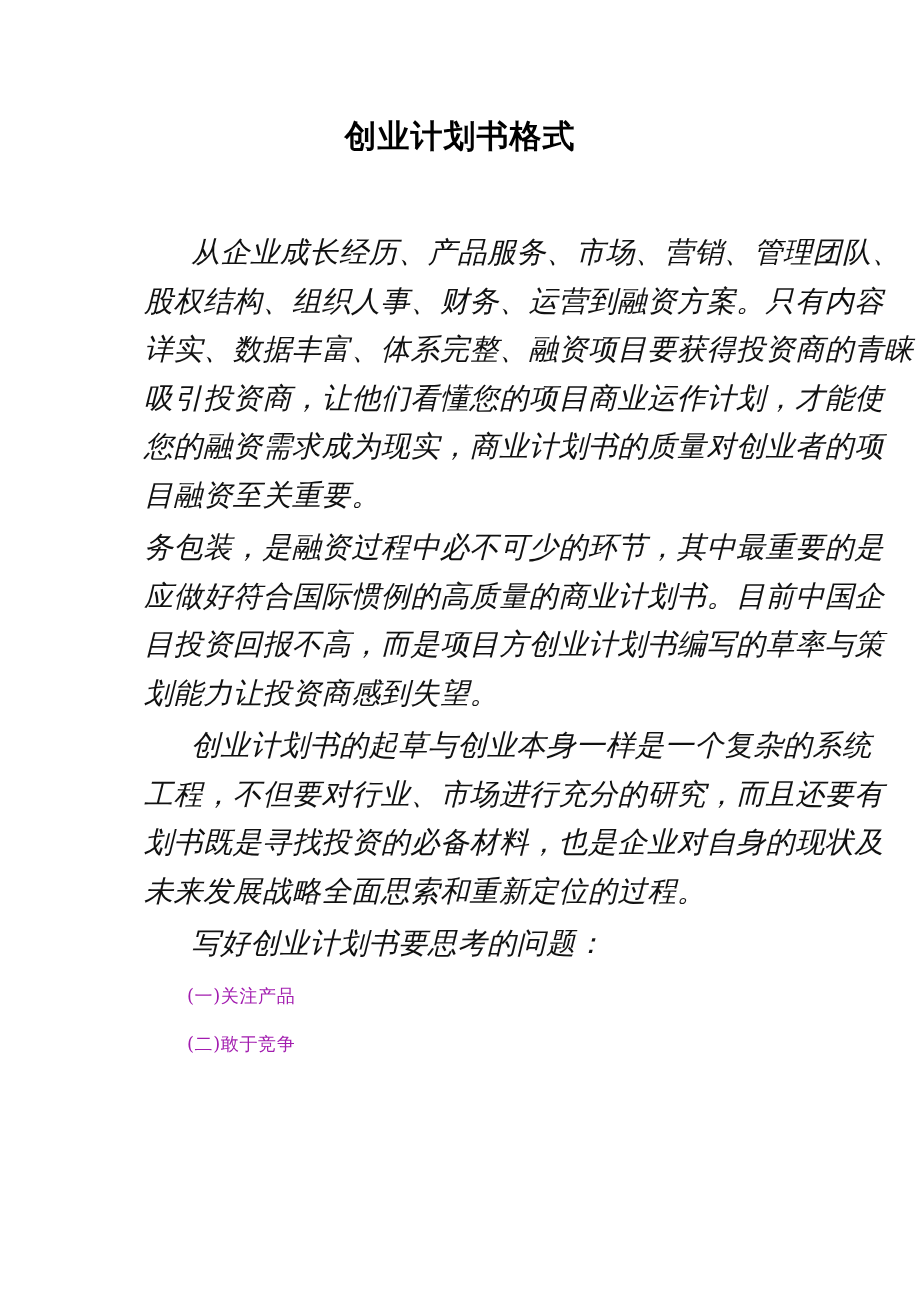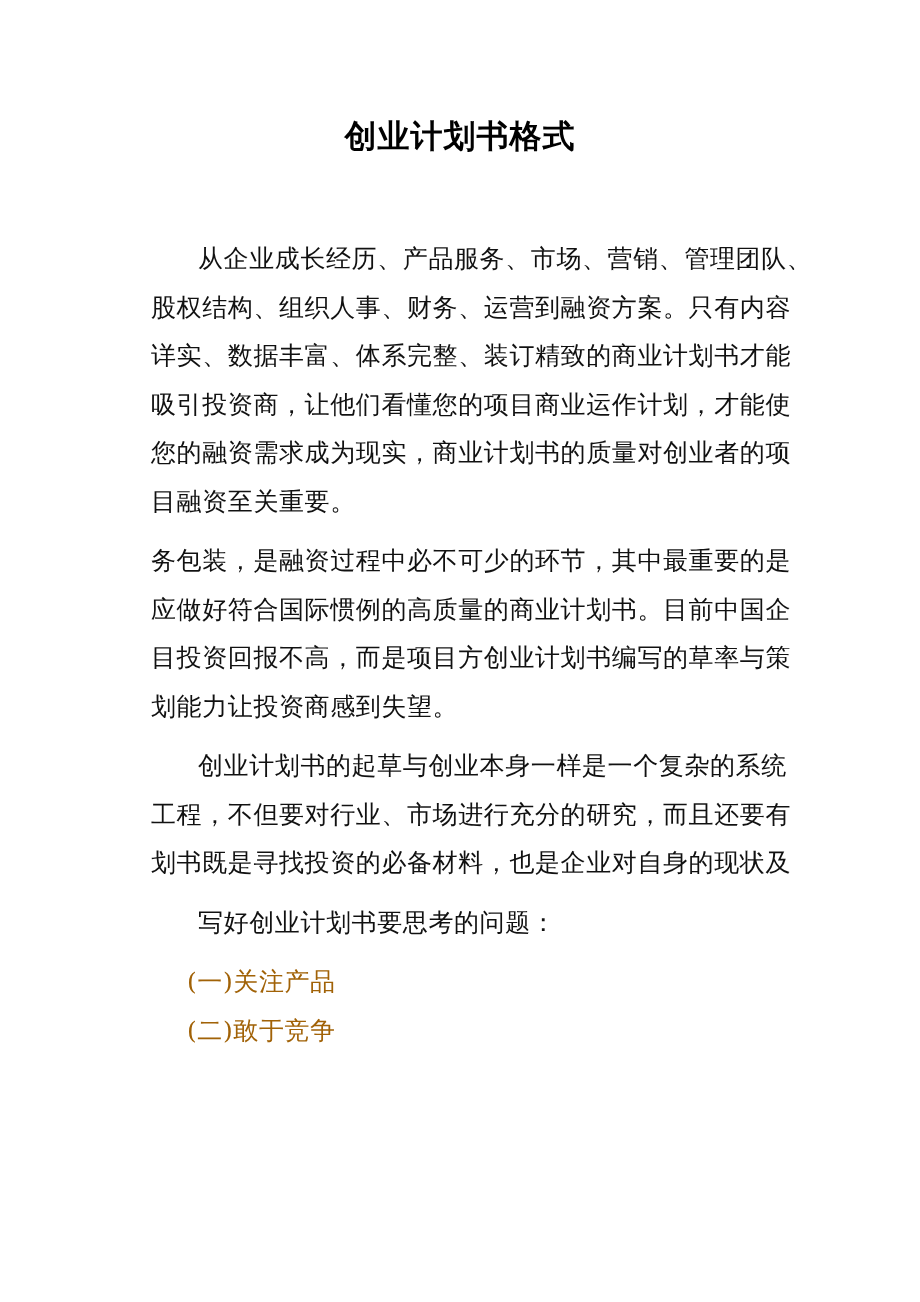--- a/index.html
+++ b/index.html
@@ -38,75 +38,77 @@
       color: #000000;
       margin: 0;
     }
     .body {
       position: absolute;
       left: 140px;
       top: 224px;
       width: 626px;
     }
     .para {
-      margin: 11px;
-      font-size: 25px;
+      margin: 4px;
+      font-size: 29px;
       line-height: 48.5px;
       text-indent: 47px;
       text-align: justify;
       letter-spacing: 0.6px;
       color: #111111;
+      font-style: italic;
     }
     .para .line {
       display: block;
       white-space: nowrap;
     }
     .para .line.first {
       padding-left: 47px;
     }
     .para {
       text-indent: 0;
     }
     .list-item {
       margin: 0;
-      font-size: 25px;
+      font-size: 18px;
       line-height: 48.5px;
       padding-left: 47px;
       letter-spacing: 0.6px;
       white-space: nowrap;
-      color: #a16207;
+      color: #a21caf;
     }
   </style>
 </head>
 <body>
 
 <div class="page">
   <h1 class="title">创业计划书格式</h1>
 
   <div class="body">
     <p class="para">
       <span class="line first">从企业成长经历、产品服务、市场、营销、管理团队、</span>
       <span class="line">股权结构、组织人事、财务、运营到融资方案。只有内容</span>
-      <span class="line">详实、数据丰富、体系完整、装订精致的商业计划书才能</span>
+      <span class="line">详实、数据丰富、体系完整、融资项目要获得投资商的青睐</span>
       <span class="line">吸引投资商，让他们看懂您的项目商业运作计划，才能使</span>
       <span class="line">您的融资需求成为现实，商业计划书的质量对创业者的项</span>
       <span class="line">目融资至关重要。</span>
     </p>
 
     <p class="para">
       <span class="line">务包装，是融资过程中必不可少的环节，其中最重要的是</span>
       <span class="line">应做好符合国际惯例的高质量的商业计划书。目前中国企</span>
       <span class="line">目投资回报不高，而是项目方创业计划书编写的草率与策</span>
       <span class="line">划能力让投资商感到失望。</span>
     </p>
 
     <p class="para">
       <span class="line first">创业计划书的起草与创业本身一样是一个复杂的系统</span>
       <span class="line">工程，不但要对行业、市场进行充分的研究，而且还要有</span>
       <span class="line">划书既是寻找投资的必备材料，也是企业对自身的现状及</span>
+      <span class="line">未来发展战略全面思索和重新定位的过程。</span>
     </p>
 
     <p class="para">
       <span class="line first">写好创业计划书要思考的问题：</span>
     </p>
 
     <p class="list-item">(一)关注产品</p>
     <p class="list-item">(二)敢于竞争</p>
   </div>
 </div>

